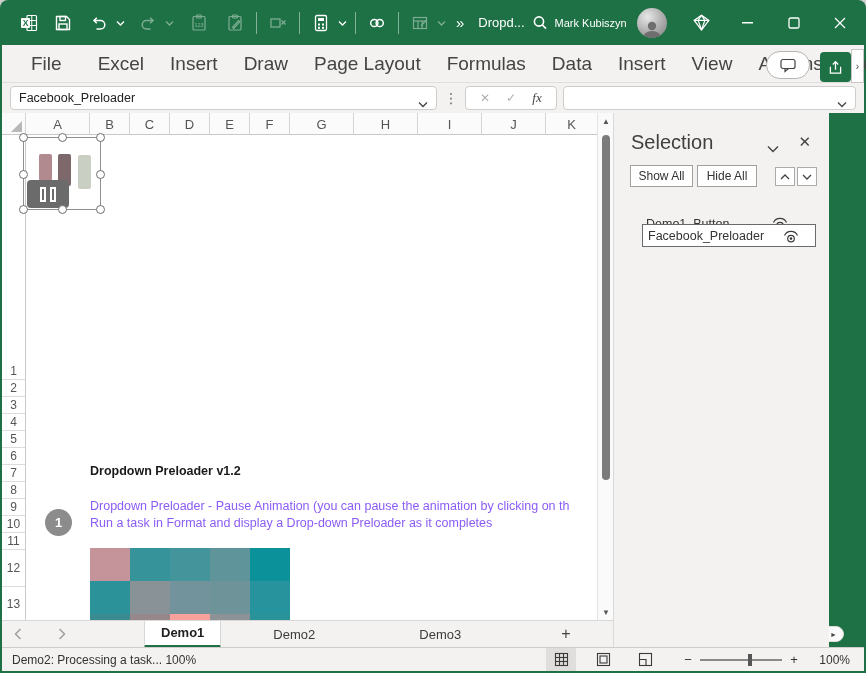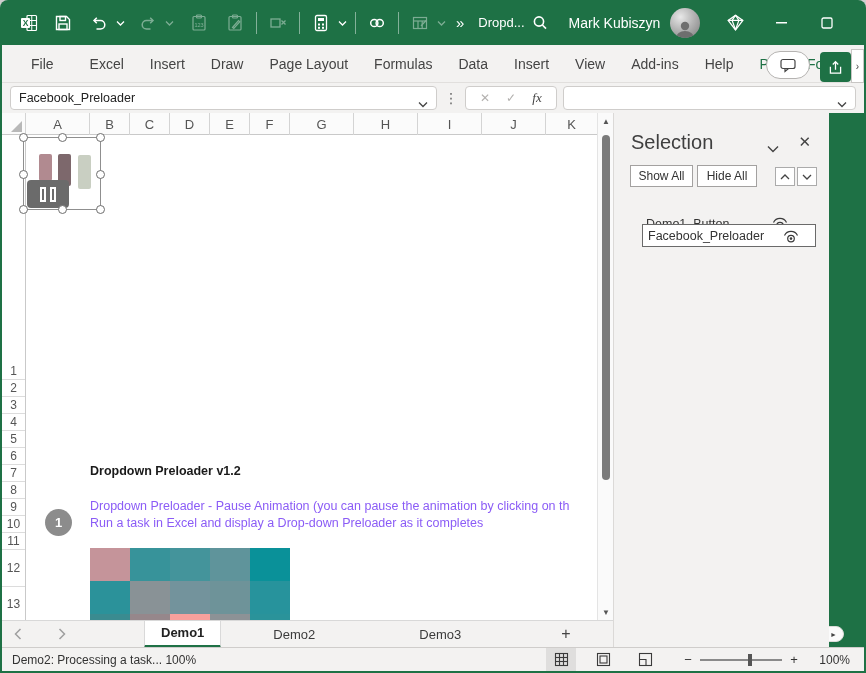--- a/index.html
+++ b/index.html
@@ -9,31 +9,31 @@
 
   
   .titlebar { position:absolute; left:0; top:0; width:866px; height:45px;
               display:flex; align-items:center; padding-left:14px; color:#fff; }
   .tb-btn { width:30px; height:30px; display:flex; align-items:center; justify-content:center; flex:0 0 auto; }
   .tb-chev { width:13px; height:30px; display:flex; align-items:center; justify-content:center; flex:0 0 auto; }
   .tb-sep { width:1px; height:22px; background:rgba(255,255,255,.45); margin:0 6px; flex:0 0 auto; }
   .dis { opacity:.42; }
   .tb-overflow { font-size:15px; margin:0 4px 0 8px; color:#fff; }
   .tb-doc { font-size:13px; margin-left:10px; white-space:nowrap; }
-  .tb-user { font-size:14px; margin-left:14px; white-space:nowrap; }
+  .tb-user { font-size:11px; white-space:nowrap; }
   .avatar { width:30px; height:30px; border-radius:50%; margin-left:10px; overflow:hidden;
             background:radial-gradient(circle at 35% 30%, #e8e8e8 0%, #b5b5b5 45%, #7c7c7c 100%);
             display:flex; align-items:flex-end; justify-content:center; flex:0 0 auto; }
   .winctl { width:46px; height:45px; display:flex; align-items:center; justify-content:center; flex:0 0 auto; }
 
   
   .ribbon-tabs { position:absolute; left:2px; top:45px; width:862px; height:38px;
                  background:#f3f2f1; border-bottom:1px solid #e1dfdd;
                  display:flex; align-items:center; padding-left:16px; }
-  .rtab { font-size:14px; color:#444; padding:0 13px; line-height:38px; white-space:nowrap; }
+  .rtab { font-size:19px; color:#444; padding:0 13px; line-height:38px; white-space:nowrap; }
   .rtab-sep { width:1px; height:18px; background:#d8d6d4; }
   .rtab.contextual { color:#1E7145; font-weight:400; }
   .comment-btn { position:absolute; right:54px; top:6px; width:44px; height:28px; background:#fff;
                  border:1px solid #b5b3b1; border-radius:14px; display:flex; align-items:center; justify-content:center; }
   .share-btn { position:absolute; right:13px; top:7px; width:31px; height:30px; background:#1E7145;
                border-radius:4px; display:flex; align-items:center; justify-content:center; }
   .share-more { position:absolute; right:0; top:4px; width:13px; height:34px; background:#fff;
                 border:1px solid #c8c6c4; display:flex; align-items:center; justify-content:center;
                 font-size:10px; color:#444; }
 
@@ -418,21 +418,21 @@
         <div class="handle" style="left:-5px; top:32px"></div>
         <div class="handle" style="left:72px; top:32px"></div>
         <div class="handle" style="left:-5px; top:67px"></div>
         <div class="handle" style="left:34px; top:67px"></div>
         <div class="handle" style="left:72px; top:67px"></div>
       </div>
 
       <div class="step-badge">1</div>
       <div class="sheet-title">Dropdown Preloader v1.2</div>
       <div class="sheet-line line1">Dropdown Preloader - Pause Animation (you can pause the animation by clicking on th</div>
-      <div class="sheet-line line2">Run a task in Excel and display a Drop-down Preloader as it completes</div>
+      <div class="sheet-line line2">Run a task in Format and display a Drop-down Preloader as it completes</div>
       <div class="mosaic">
           <div class="mosaic-row">
             <div class="mosaic-cell" style="background: rgb(197, 148, 154);"></div>
             <div class="mosaic-cell" style="background: rgb(55, 147, 154);"></div>
             <div class="mosaic-cell" style="background: rgb(68, 148, 155);"></div>
             <div class="mosaic-cell" style="background: rgb(95, 148, 155);"></div>
             <div class="mosaic-cell" style="background: rgb(10, 145, 153);"></div>
           </div>
           <div class="mosaic-row">
             <div class="mosaic-cell" style="background: rgb(43, 146, 154);"></div>

